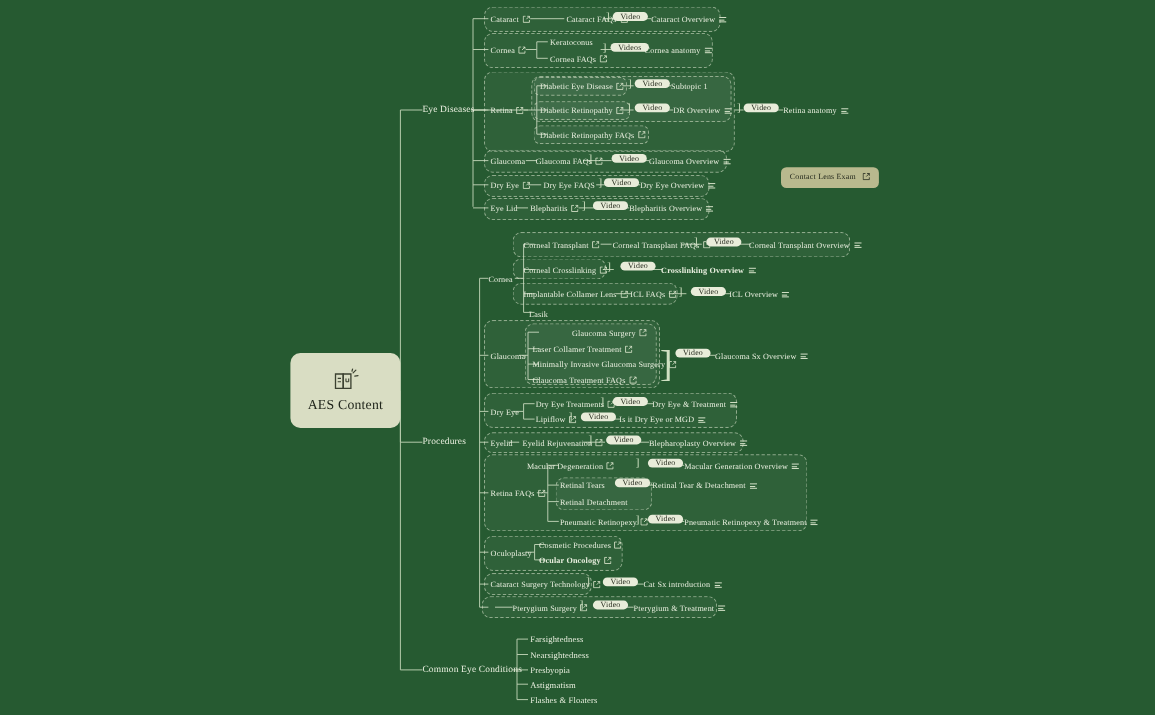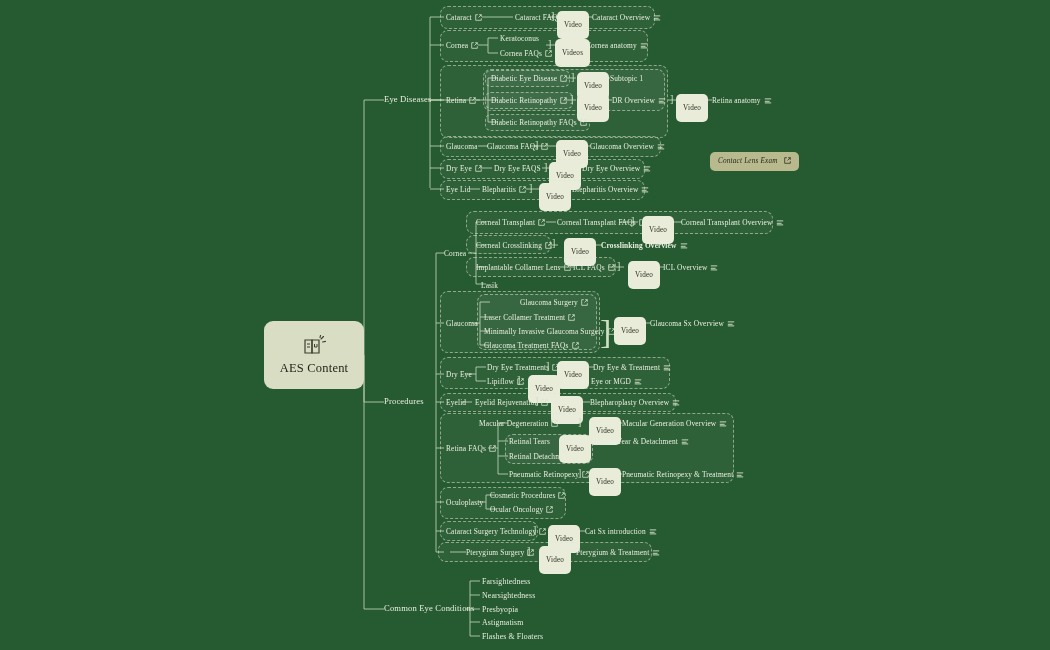--- a/index.html
+++ b/index.html
@@ -32,21 +32,21 @@
   
   .lbl { font-size:7.4px; color:#e9efdf; letter-spacing:.15px; display:inline-flex; align-items:center; gap:3px; }
   .lbl.big { font-size:8.6px; }
   .lbl.mid { font-size:7.8px; }
 
   
   .chip {
     background:#e8ecd9; color:#2a2f22;
     border-radius:5px;
     font-size:7.2px;
-    padding:10px 7px;
+    padding:0 7px;
     display:inline-block;
     letter-spacing:.2px;
   }
   .chip.tan { background:#b9b98e; color:#23281c; font-size:7.2px; padding:5px 8px; border-radius:5px; }
 
   
   .grp {
     position:absolute;
     border:1px dashed rgba(222,232,208,.55);
     border-radius:8px;
@@ -396,21 +396,21 @@
   <div class="node chip" style="left:539px; top:183px;">Video</div>
   <div class="node lbl" style="left:572px; top:185px;">
     <span>Blepharitis Overview</span>
     <span class="ico">
         <svg width="8" height="7" viewBox="0 0 10 8">
           <path d="M1 2h8M1 5h6M1 7h8" stroke="#dbe6cd" stroke-width="1.1" fill="none"></path>
         </svg>
       </span>
   </div>
 
-  <div class="node chip tan" style="left:710px; top:152px;font-style:italic;">
+  <div class="node chip tan" style="left:710px; top:152px;">
     <span>Contact Lens Exam</span>
     <span class="ico"><svg width="7" height="7" viewBox="0 0 10 10" style="display:inline-block;margin-left:4px">
           <path d="M4 1H1v8h8V6" fill="none" stroke="#2a2f22" stroke-width="1.1"></path>
           <path d="M6 1h3v3M9 1L5 5" fill="none" stroke="#2a2f22" stroke-width="1.1"></path>
         </svg></span>
   </div>
 
   <div class="grp" style="left:466px; top:211px; width:307px; height:23px;"></div>
   <div class="node lbl" style="left:476px; top:218px;">
     <span>Corneal Transplant</span>
@@ -672,21 +672,21 @@
   <div class="node lbl" style="left:446px; top:498px;">Oculoplasty</div>
   <div class="node lbl" style="left:490px; top:491px;">
     <span>Cosmetic Procedures</span>
     <span class="ico">
         <svg width="7" height="7" viewBox="0 0 10 10">
           <path d="M4 1H1v8h8V6" fill="none" stroke="#dbe6cd" stroke-width="1.1"></path>
           <path d="M6 1h3v3M9 1L5 5" fill="none" stroke="#dbe6cd" stroke-width="1.1"></path>
         </svg>
       </span>
   </div>
-  <div class="node lbl" style="left:490px; top:505px;">
+  <div class="node lbl" style="left:490px; top:505px;font-weight:bold;">
     <span>Ocular Oncology</span>
     <span class="ico">
         <svg width="7" height="7" viewBox="0 0 10 10">
           <path d="M4 1H1v8h8V6" fill="none" stroke="#dbe6cd" stroke-width="1.1"></path>
           <path d="M6 1h3v3M9 1L5 5" fill="none" stroke="#dbe6cd" stroke-width="1.1"></path>
         </svg>
       </span>
   </div>
 
   <div class="grp" style="left:440px; top:521px; width:98px; height:20px;"></div>

